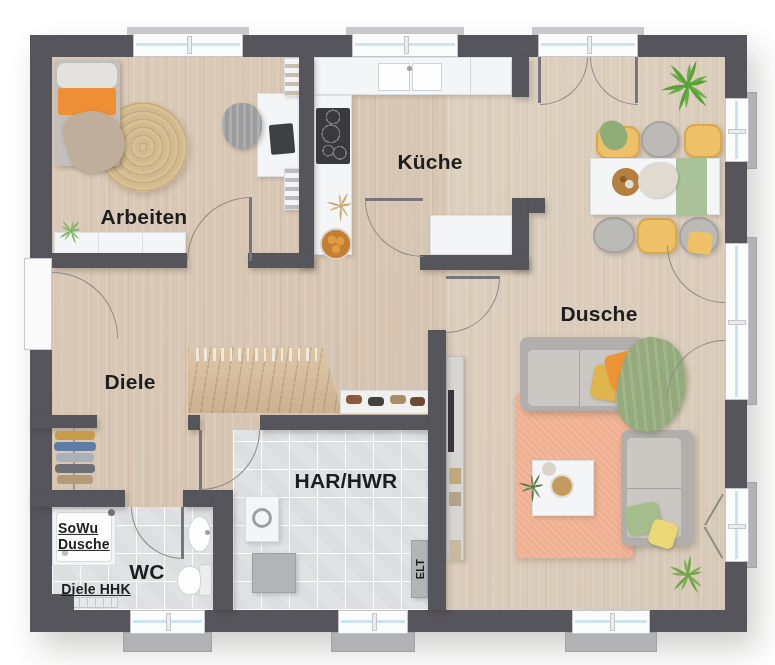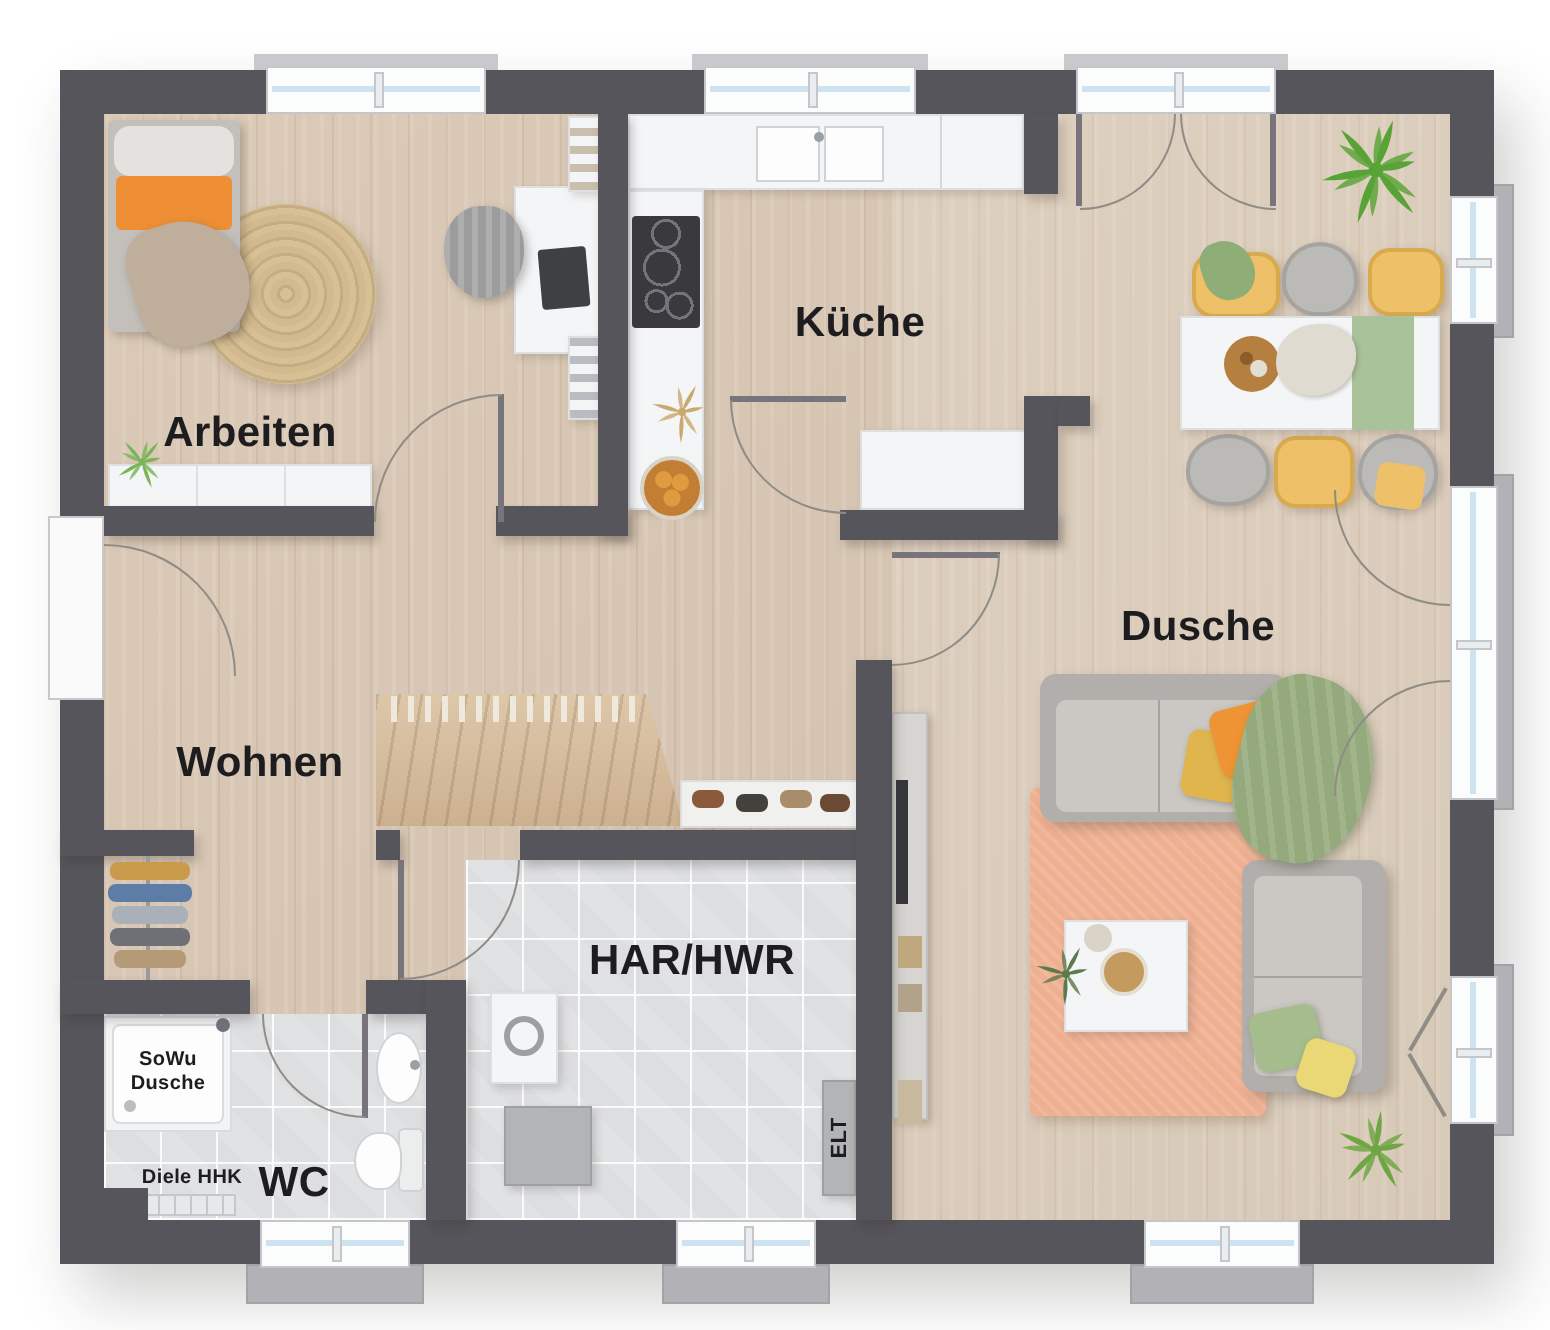--- a/index.html
+++ b/index.html
@@ -37,21 +37,21 @@
   .arc{border:1.6px solid #8f8c86;background:transparent;z-index:7;}
   .arc.tr{border-width:1.6px 1.6px 0 0;border-radius:0 100% 0 0;}
   .arc.tl{border-width:1.6px 0 0 1.6px;border-radius:100% 0 0 0;}
   .arc.br{border-width:0 1.6px 1.6px 0;border-radius:0 0 100% 0;}
   .arc.bl{border-width:0 0 1.6px 1.6px;border-radius:0 0 0 100%;}
   .leaf{background:#77757b;z-index:7;}
   .doorpanel{background:#fafafa;border:1px solid #c9c9cd;z-index:6;}
 
   .lbl{transform:translate(-50%,-50%);font-size:21px;font-weight:700;color:#1d1d1f;
        letter-spacing:.2px;white-space:nowrap;z-index:9;}
-  .lbl.sm{font-size:10px;line-height:1.15;text-align:center;white-space:normal;}
+  .lbl.sm{font-size:14px;line-height:1.15;text-align:left;white-space:normal;text-decoration:underline;}
   .lbl.rot{transform:translate(-50%,-50%) rotate(-90deg);font-size:11px;}
 
   .white{background:#f4f5f6;border:1px solid #dddfe1;z-index:4;box-shadow:2px 2px 4px rgba(60,55,50,.18);}
   .gray{background:#b3b4b6;border:1px solid #9fa0a3;z-index:4;box-shadow:2px 2px 4px rgba(60,55,50,.2);}
 
   .rug-round{border-radius:50%;z-index:2;
     background:repeating-radial-gradient(circle at 50% 50%, #d7c096 0 3px, #c6ad81 3px 4.5px, #d2ba8e 4.5px 8px);
     box-shadow:2px 3px 6px rgba(90,70,50,.25);}
   .rug-peach{background-color:#efb092;border-radius:4px;z-index:2;
     background-image:repeating-linear-gradient(45deg, rgba(255,255,255,.10) 0 2px, transparent 2px 5px);
@@ -308,19 +308,19 @@
   <div style="left:62px;top:550px;width:6px;height:6px;background:#b9bdc0;border-radius:50%;z-index:6"></div>
   <div class="lbl sm" style="left:84px;top:536px;width:52px">SoWu Dusche</div>
   <div class="fixture" style="left:188px;top:516px;width:23px;height:36px;border-radius:50%"></div>
   <div style="left:205px;top:530px;width:5px;height:5px;background:#9aa0a4;border-radius:50%;z-index:5"></div>
   <div class="fixture" style="left:199px;top:564px;width:13px;height:32px;border-radius:3px;background:#eceeee"></div>
   <div class="fixture" style="left:177px;top:566px;width:24px;height:29px;border-radius:50% 40% 40% 50%"></div>
   <div style="left:70px;top:597px;width:48px;height:11px;background:#e6e8e9;border:1px solid #c5c8ca;z-index:4;background-image:repeating-linear-gradient(90deg,#c5c8ca 0 1px,transparent 1px 8px)"></div>
   <div style="left:52px;top:594px;width:22px;height:16px;background:#56555b;z-index:5"></div>
   <div class="lbl sm" style="left:96px;top:589px;white-space:nowrap">Diele HHK</div>
 
-  <div class="lbl" style="left:125px;top:217px">Arbeiten</div>
+  <div class="lbl" style="left:144px;top:217px">Arbeiten</div>
   <div class="lbl" style="left:430px;top:162px">Küche</div>
   <div class="lbl" style="left:599px;top:314px">Dusche</div>
-  <div class="lbl" style="left:130px;top:382px">Wohnen</div>
+  <div class="lbl" style="left:130px;top:382px">Diele</div>
   <div class="lbl" style="left:346px;top:481px">HAR/HWR</div>
-  <div class="lbl" style="left:147px;top:592px">WC</div>
+  <div class="lbl" style="left:147px;top:572px">WC</div>
 </div>
 
 </body></html>

